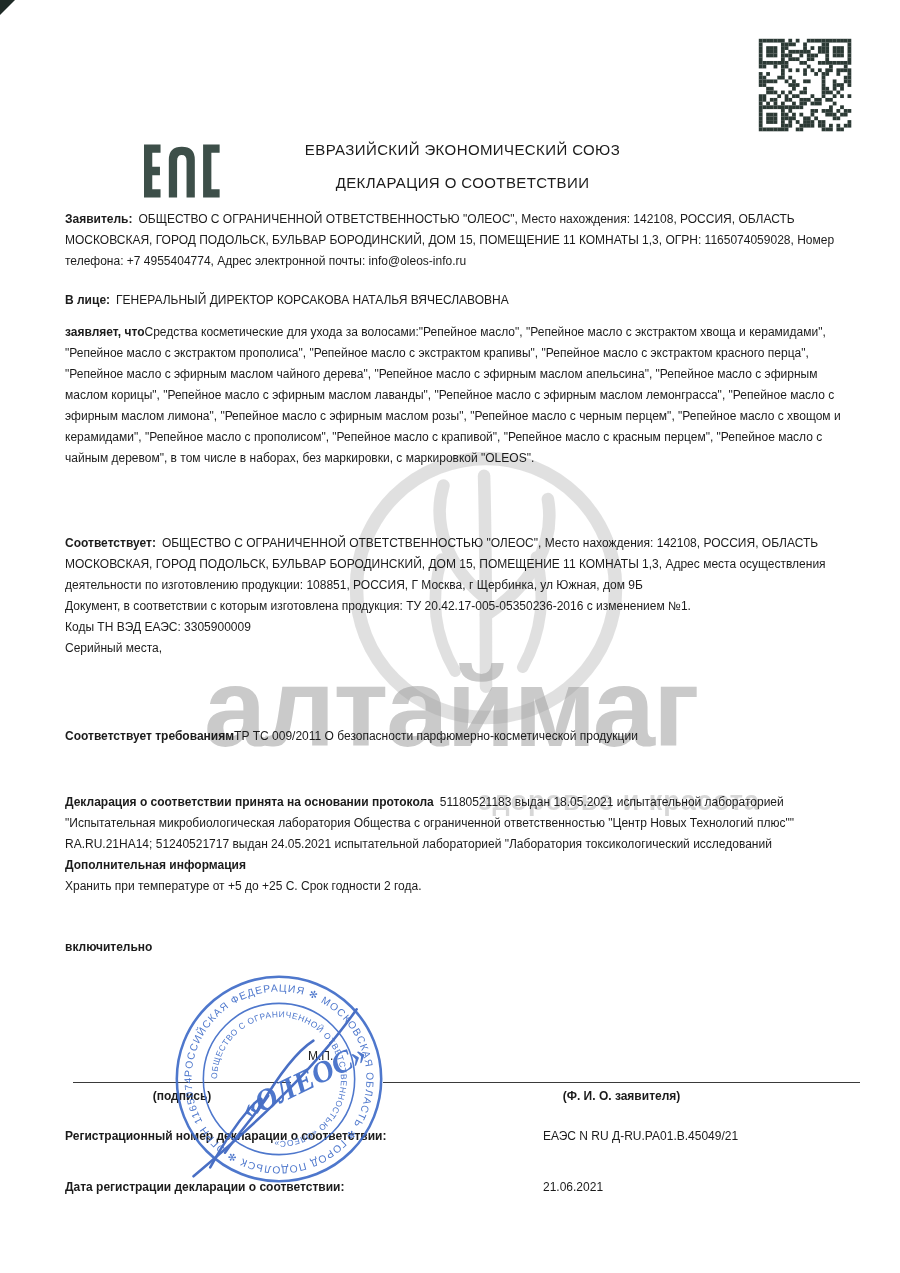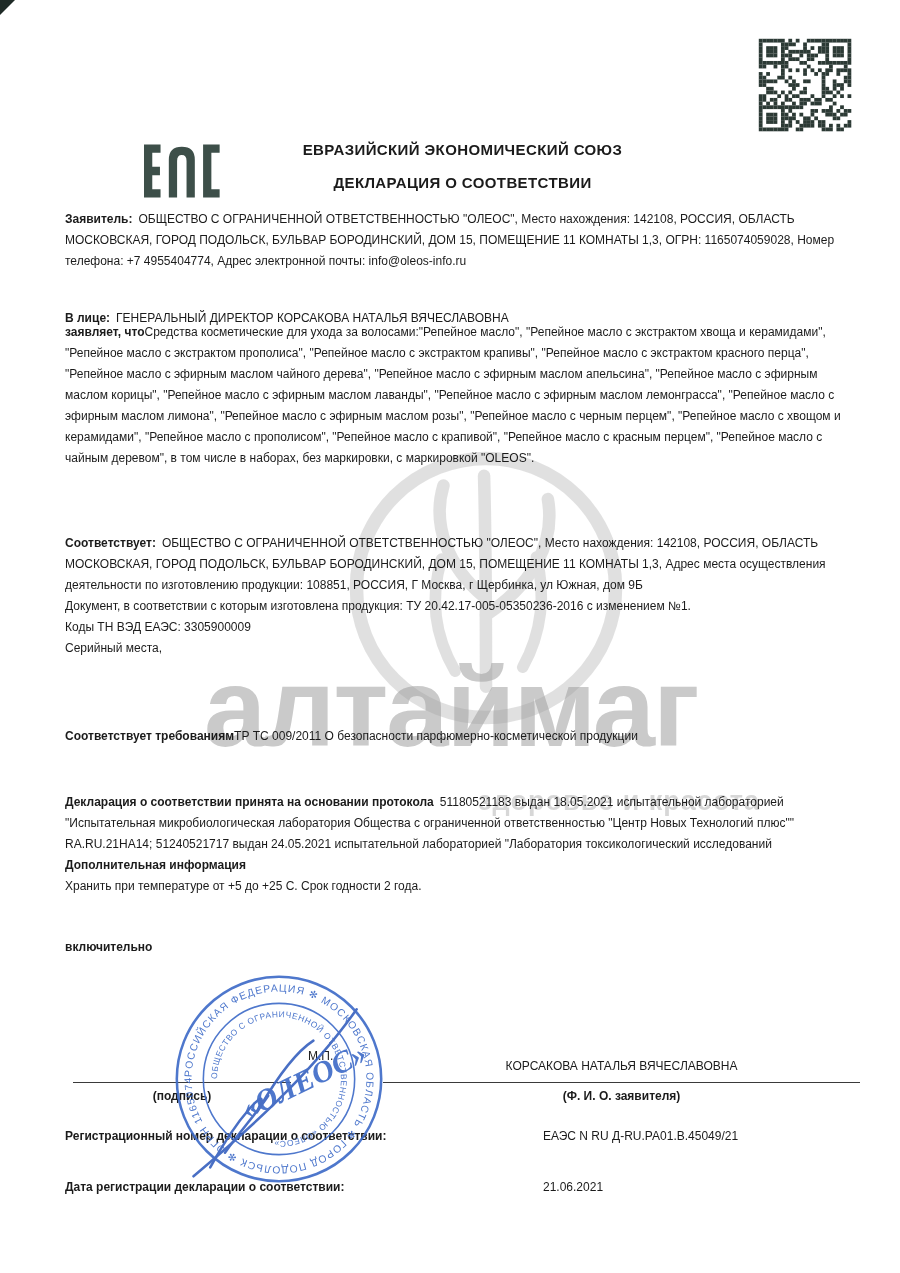--- a/index.html
+++ b/index.html
@@ -19,21 +19,21 @@
   }
   .wm-tagline{
     position:absolute;left:478px;top:786px;z-index:1;
     font-size:27px;font-weight:bold;color:#c2c2c2;opacity:.65;letter-spacing:1px;
   }
   
   .eac-logo{position:absolute;left:144px;top:127px;z-index:2;}
   .qr{position:absolute;left:744px;top:24px;z-index:2;}
   .content-block{position:absolute;left:65px;width:795px;z-index:2;font-size:12px;line-height:21px;}
   .centered{text-align:center;}
-  .h-line{font-weight:bold;font-size:15px;letter-spacing:.4px;}
+  .h-line{font-weight:normal;font-size:15px;letter-spacing:.4px;}
   b.lead{font-weight:bold;}
   .gap-sm{padding-right:6px;}
   .gap-md{}
   p{margin:0;}
   
   .sig{height:100px;}
   .sig-line-left{position:absolute;left:8px;top:52px;width:218px;border-top:1.5px solid #3a3a3a;}
   .sig-caption-left{position:absolute;left:8px;top:56px;width:218px;text-align:center;font-weight:bold;}
   .sig-mp{position:absolute;left:243px;top:16px;font-weight:normal;}
   .sig-name{position:absolute;left:318px;top:26px;width:477px;text-align:center;}
@@ -399,21 +399,21 @@
     </svg>
   </div>
 
   <div class="content-block centered h-line" style="top:139px;">ЕВРАЗИЙСКИЙ ЭКОНОМИЧЕСКИЙ СОЮЗ</div>
   <div class="content-block centered h-line" style="top:172px;">ДЕКЛАРАЦИЯ О СООТВЕТСТВИИ</div>
 
   <div class="content-block" style="top:209px;">
     <p><b class="lead gap-sm">Заявитель:</b><span>ОБЩЕСТВО С ОГРАНИЧЕННОЙ ОТВЕТСТВЕННОСТЬЮ "ОЛЕОС", Место нахождения: 142108, РОССИЯ, ОБЛАСТЬ МОСКОВСКАЯ, ГОРОД ПОДОЛЬСК, БУЛЬВАР БОРОДИНСКИЙ, ДОМ 15, ПОМЕЩЕНИЕ 11 КОМНАТЫ 1,3, ОГРН: 1165074059028, Номер телефона: +7 4955404774, Адрес электронной почты: info@oleos-info.ru</span></p>
   </div>
 
-  <div class="content-block" style="top:308px;">
+  <div class="content-block" style="top:290px;">
     <p><b class="lead gap-sm">В лице:</b><span>ГЕНЕРАЛЬНЫЙ ДИРЕКТОР КОРСАКОВА НАТАЛЬЯ ВЯЧЕСЛАВОВНА</span></p>
   </div>
 
   <div class="content-block" style="top:322px;">
     <p><b class="lead gap-md">заявляет, что</b><span>Средства косметические для ухода за волосами:"Репейное масло", "Репейное масло с экстрактом хвоща и керамидами", "Репейное масло с экстрактом прополиса", "Репейное масло с экстрактом крапивы", "Репейное масло с экстрактом красного перца",  "Репейное масло с эфирным маслом чайного дерева", "Репейное масло с эфирным маслом апельсина", "Репейное масло с эфирным маслом корицы", "Репейное масло с эфирным маслом лаванды", "Репейное масло с эфирным маслом лемонграсса",  "Репейное масло с эфирным маслом лимона", "Репейное масло с эфирным маслом розы",  "Репейное масло с черным перцем", "Репейное масло с хвощом и керамидами", "Репейное масло с прополисом", "Репейное масло с крапивой", "Репейное масло с красным перцем", "Репейное масло с чайным деревом", в том числе в наборах, без маркировки, с маркировкой "OLEOS".</span></p>
   </div>
 
   <div class="content-block" style="top:533px;">
     <p><b class="lead gap-sm">Соответствует:</b><span>ОБЩЕСТВО С ОГРАНИЧЕННОЙ ОТВЕТСТВЕННОСТЬЮ "ОЛЕОС", Место нахождения: 142108, РОССИЯ, ОБЛАСТЬ МОСКОВСКАЯ, ГОРОД ПОДОЛЬСК, БУЛЬВАР БОРОДИНСКИЙ, ДОМ 15, ПОМЕЩЕНИЕ 11 КОМНАТЫ 1,3, Адрес места осуществления деятельности по изготовлению продукции: 108851, РОССИЯ, Г Москва, г Щербинка, ул Южная, дом 9Б</span></p>
     <p>Документ, в соответствии с которым изготовлена продукция: ТУ 20.42.17-005-05350236-2016 с изменением №1.</p>
@@ -432,21 +432,20 @@
   </div>
 
   <div class="content-block" style="top:937px;">
     <p><b class="lead">включительно</b></p>
   </div>
 
   <div class="content-block sig" style="top:1030px;">
     <div class="sig-mp">М.П.</div>
     <div class="sig-line-left"></div>
     <div class="sig-caption-left">(подпись)</div>
-    <div class="sig-name">КОРСАКОВА НАТАЛЬЯ ВЯЧЕСЛАВОВНА</div>
     <div class="sig-line-right"></div>
     <div class="sig-caption-right">(Ф. И. О. заявителя)</div>
   </div>
 
   <div class="stamp">
     <svg width="226" height="226" viewBox="0 0 230 230" fill="none">
       <defs>
         <path id="ringOuter" d="M26,115 a89,89 0 1,1 178,0 a89,89 0 1,1 -178,0"></path>
         <path id="ringInner" d="M52,115 a63,63 0 1,1 126,0 a63,63 0 1,1 -126,0"></path>
       </defs>

